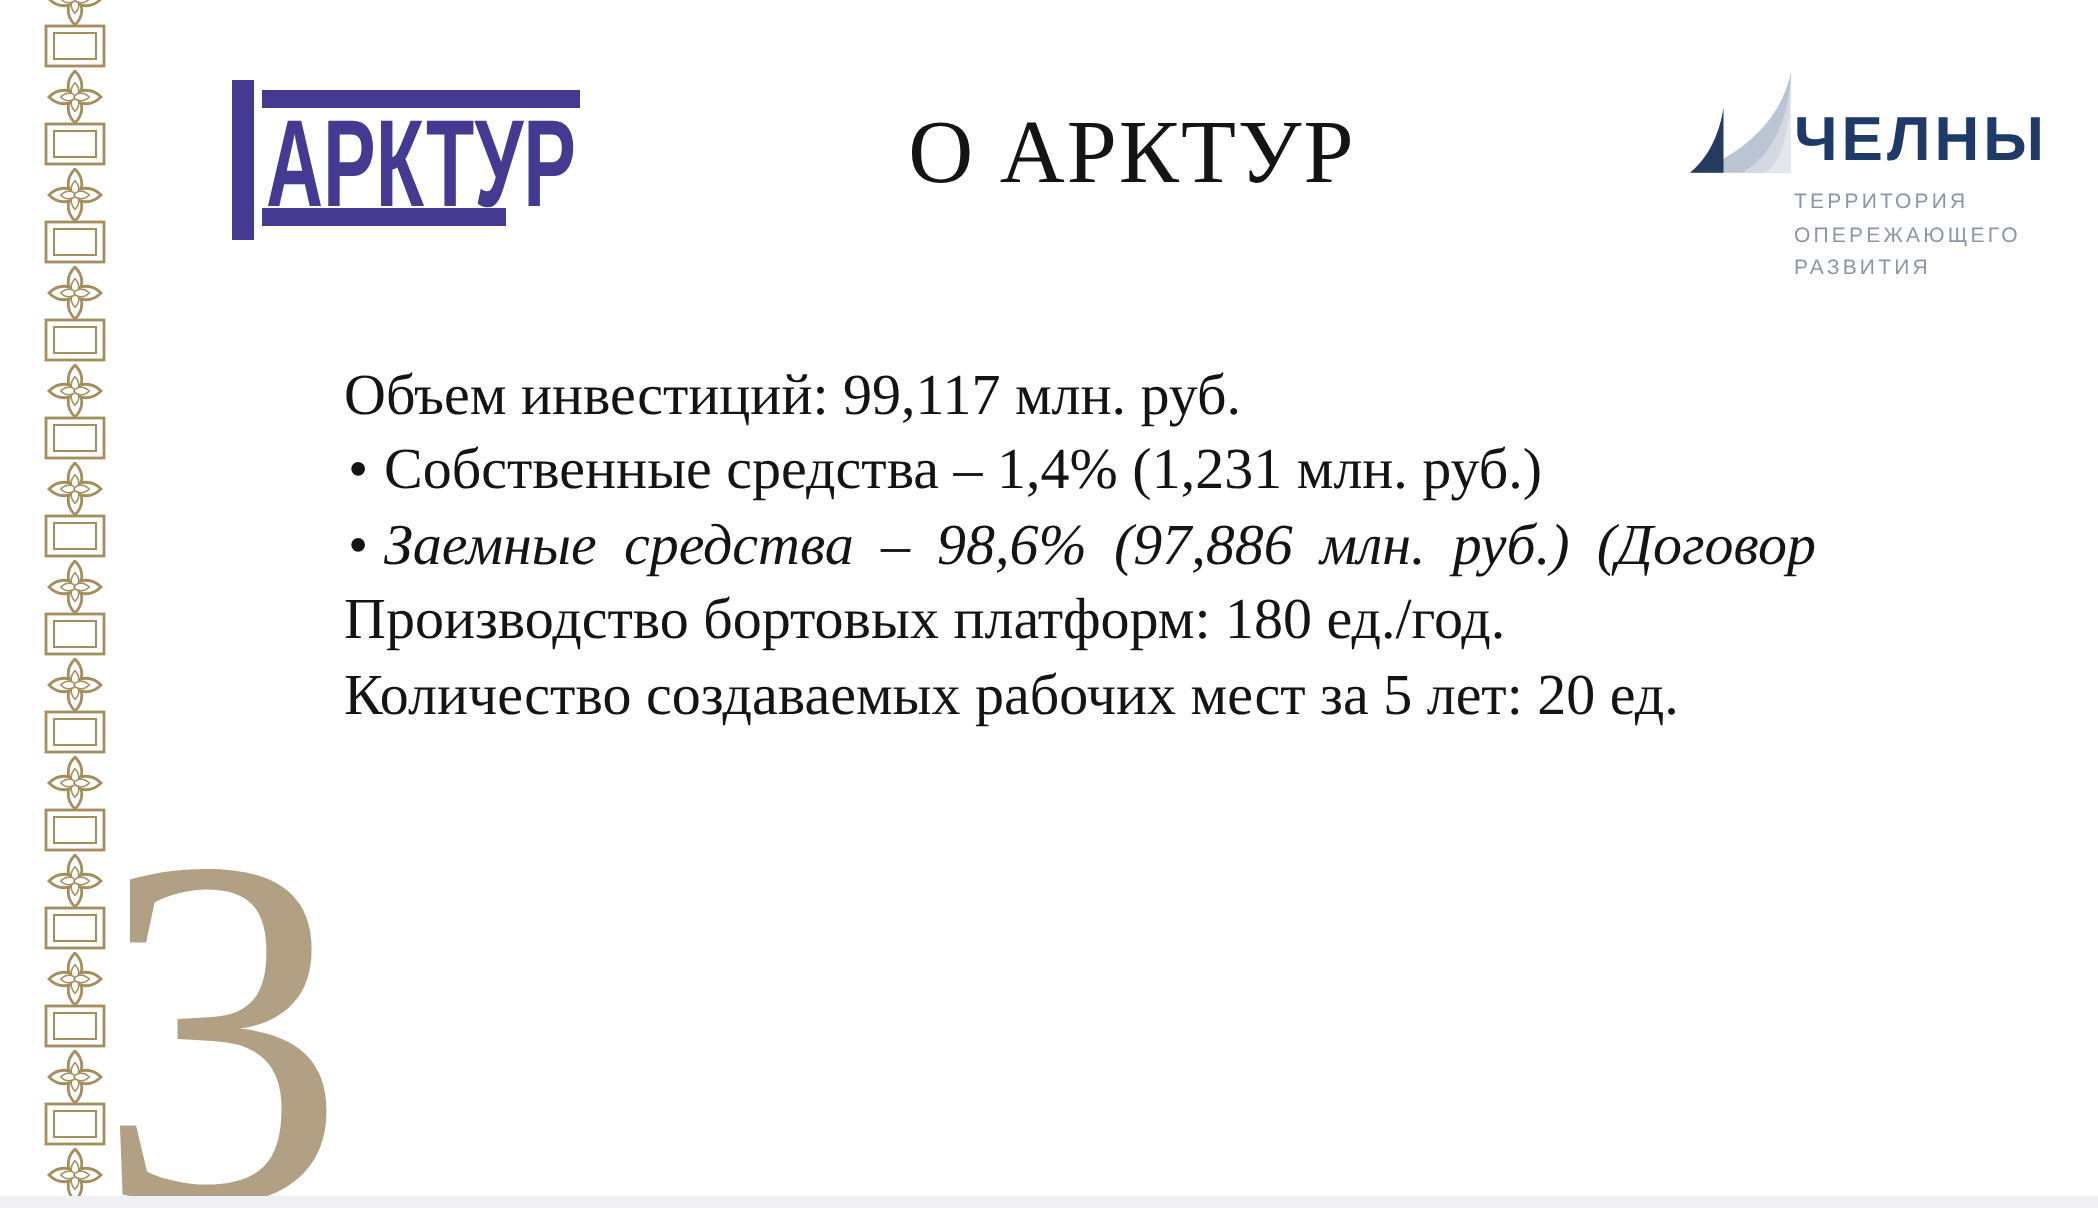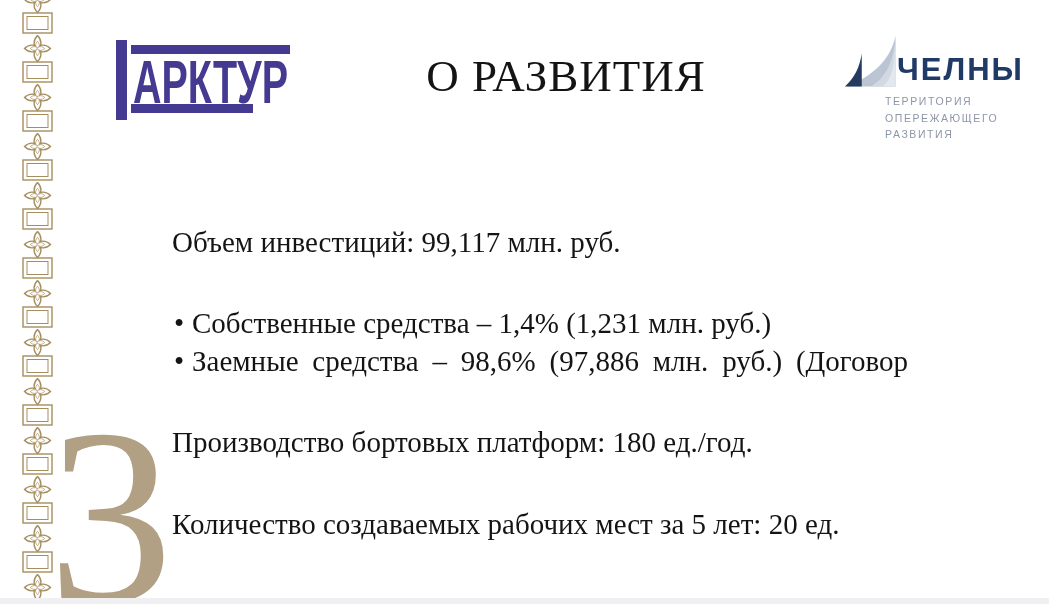--- a/index.html
+++ b/index.html
@@ -30,35 +30,35 @@
   
   .chelny { position:absolute; left:843px; top:33px; width:200px; height:105px; }
   .chelny .sail { position:absolute; left:0; top:0; }
   .chelny-name {
     position:absolute; left:54px; top:19px;
     font-family:"Liberation Sans",sans-serif; font-weight:700;
     font-size:31px; letter-spacing:2px;
     color:var(--chelny-navy,#1f3a66); white-space:nowrap;text-align:center;
   }
   .chelny-tagline {
-    position:absolute; left:42px; top:60px;
+    position:absolute; left:54px; top:60px;
     font-family:"Liberation Sans",sans-serif; font-size:10.5px;
     letter-spacing:1.6px; line-height:16.5px;
     color:var(--chelny-gray,#8d96a8); white-space:nowrap;
   }
 
   
   .body-text {
     position:absolute; left:172px; top:180px; width:736px;
     font-size:29px; line-height:37.4px; color:var(--text-black,#141414);
   }
-  .line   { white-space:nowrap;margin-top:44px; }
+  .line   { white-space:nowrap; }
   .bullet-line { position:relative; padding-left:20px; }
   .bullet-line .bullet { position:absolute; left:2px; top:0; }
-  .justify-line { white-space:normal; text-align:justify; text-align-last:justify; }
+  .justify-line { white-space:normal; text-align:justify; text-align-last:justify;font-style:italic; }
   .hang-line { padding-left:20px; }
 
   
   .page-number {
     position:absolute; left:48px; top:392px;
     font-size:250px; line-height:250px;
     color:var(--page-number-tan,#b1a083);
   }
 
   
@@ -89,21 +89,21 @@
   <rect width="49" height="604" fill="url(#ornpat)"></rect>
 </svg>
 
 <svg class="arktur" viewBox="0 0 180 80" aria-hidden="false">
   <rect class="arktur-shape" x="6" y="0" width="11" height="80"></rect>
   <rect class="arktur-shape" x="21" y="5" width="159" height="9"></rect>
   <rect class="arktur-shape" x="21" y="64" width="122" height="9"></rect>
   <text class="arktur-text" x="23" y="63" textLength="155" lengthAdjust="spacingAndGlyphs">АРКТУР</text>
 </svg>
 
-<div class="title">О РАЗВИТИЯ</div>
+<div class="title">О АРКТУР</div>
 
 <div class="chelny">
   <svg class="sail" width="60" height="58" viewBox="0 0 64 58" aria-hidden="true">
     <path d="M56 1 C52 22 36 43 4 55 L56 55 Z" fill="#bac4d3"></path>
     <path d="M56 1 C55 25 47 45 30 55 L56 55 Z" fill="#d3d9e3"></path>
     <path d="M56 1 C56 32 52 49 42 55 L56 55 Z" fill="#e4e8ee"></path>
     <path d="M20 20 C18 34 12 47 2 55 L20 55 Z" fill="#243a5e"></path>
   </svg>
   <div class="chelny-name">ЧЕЛНЫ</div>
   <div class="chelny-tagline">

